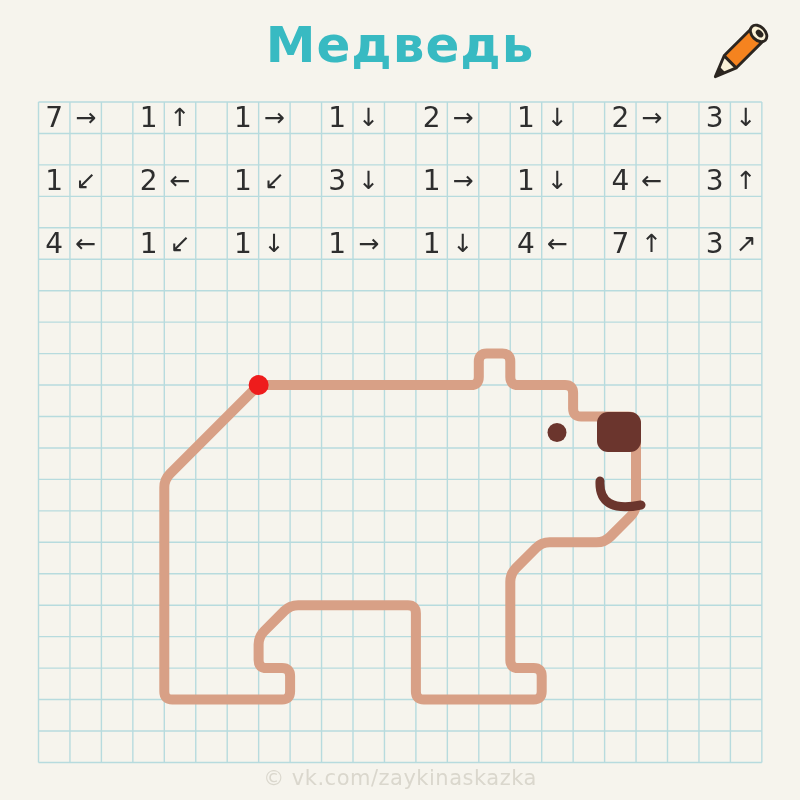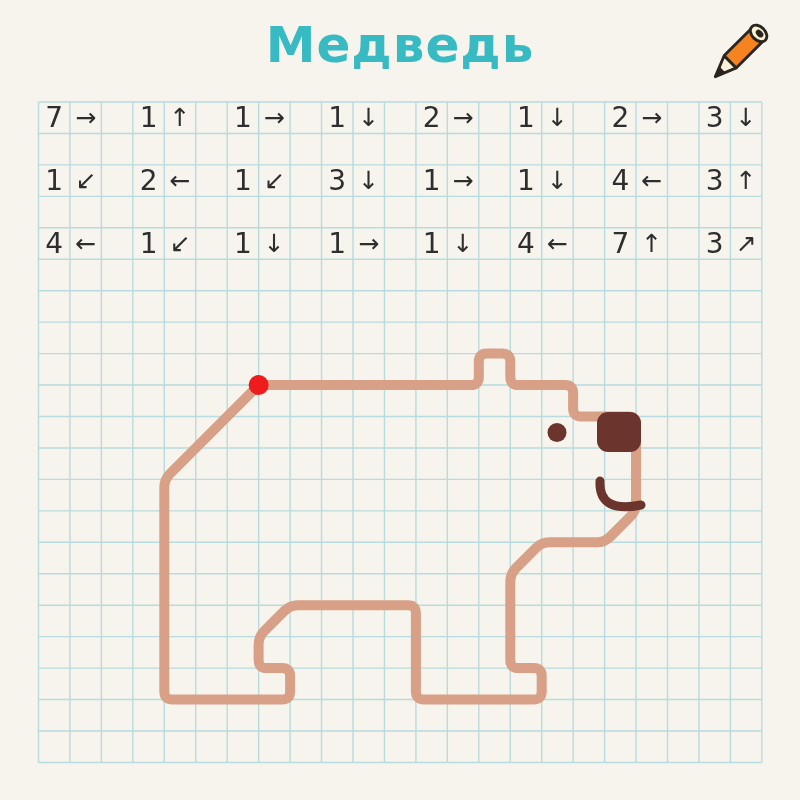--- a/index.html
+++ b/index.html
@@ -205,14 +205,15 @@
       <div class="instr" style="left: 604.6px; top: 227.8px; height: 31.45px;">
         <span class="num" style="width: 31.45px; line-height: 31.45px;">7</span>
         <span class="arr" style="width: 31.45px; line-height: 31.45px;">↑</span>
       </div>
       <div class="instr" style="left: 698.95px; top: 227.8px; height: 31.45px;">
         <span class="num" style="width: 31.45px; line-height: 31.45px;">3</span>
         <span class="arr" style="width: 31.45px; line-height: 31.45px;">↗</span>
       </div>
     </div>
 
+  <div class="watermark">© vk.com/zaykinaskazka</div>
 
 </div>
 
 </body></html>

